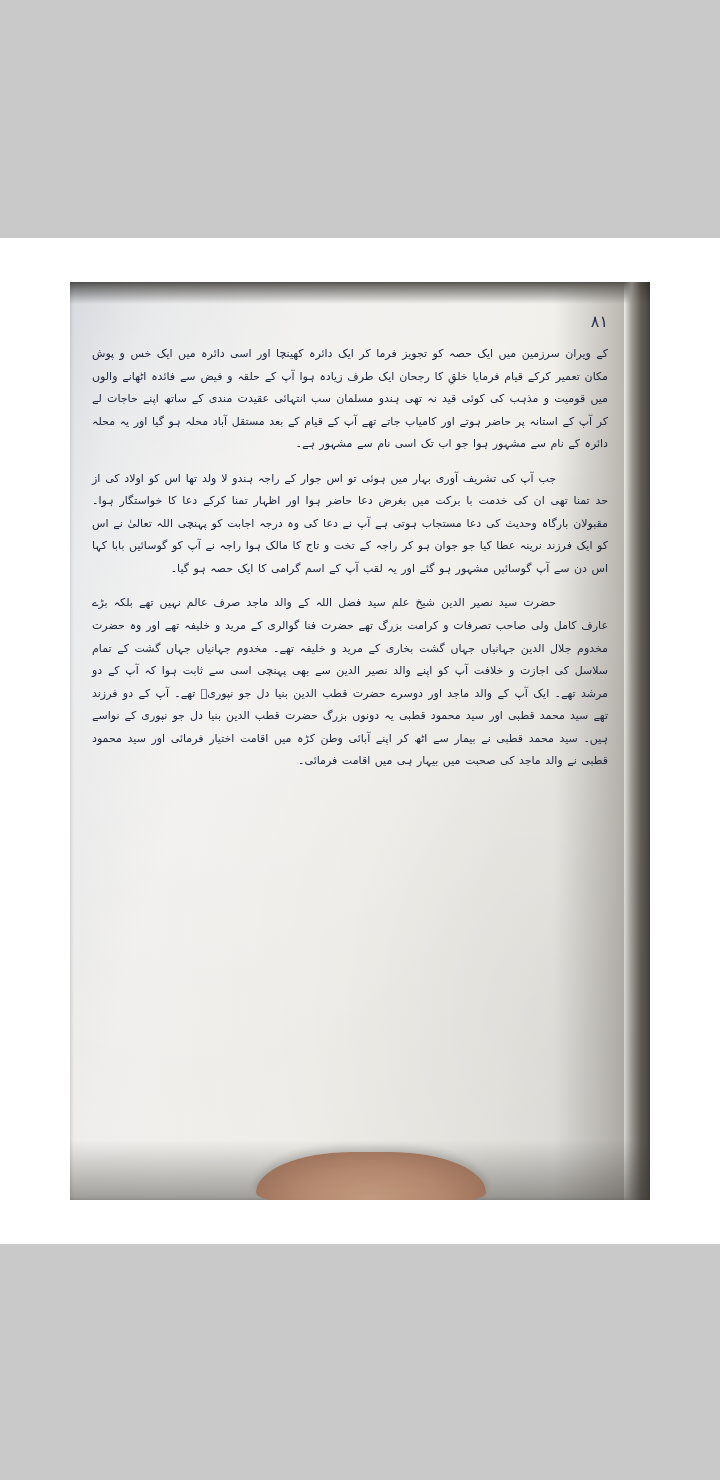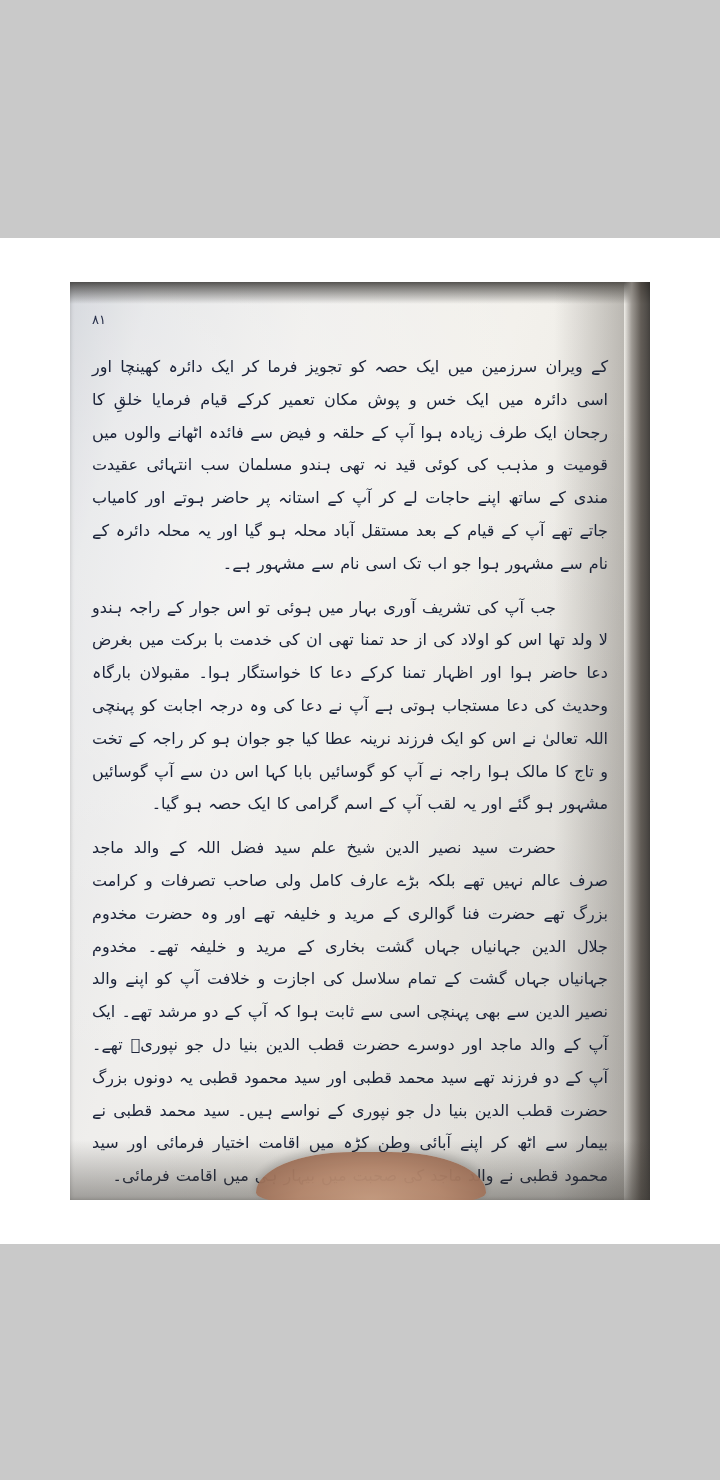--- a/index.html
+++ b/index.html
@@ -88,34 +88,34 @@
     left: 22px;
     top: 30px;
     width: 516px;
     height: 845px;
     direction: rtl;
     text-align: justify;
     color: #1d2330;
   }
 
   .folio {
-    text-align: left;
-    font-size: 13px;
+    text-align: right;
+    font-size: 16px;
     color: #28304a;
     letter-spacing: 1px;
-    margin-bottom: 23px;
+    margin-bottom: 6px;
     font-family: "Liberation Serif", serif;
   }
 
   .urdu-p {
     font-family: "DejaVu Sans", "Liberation Sans", sans-serif;
-    font-size: 16px;
+    font-size: 11px;
     line-height: 2.05;
     color: #1b2338;
-    margin: 4px 0 11px 0;
+    margin: 12px 0 11px 0;
     text-align: justify;
     text-justify: inter-word;
     direction: rtl;
     word-spacing: 1px;
   }
 
   .urdu-p.indent {
     text-indent: 52px;
   }
 

